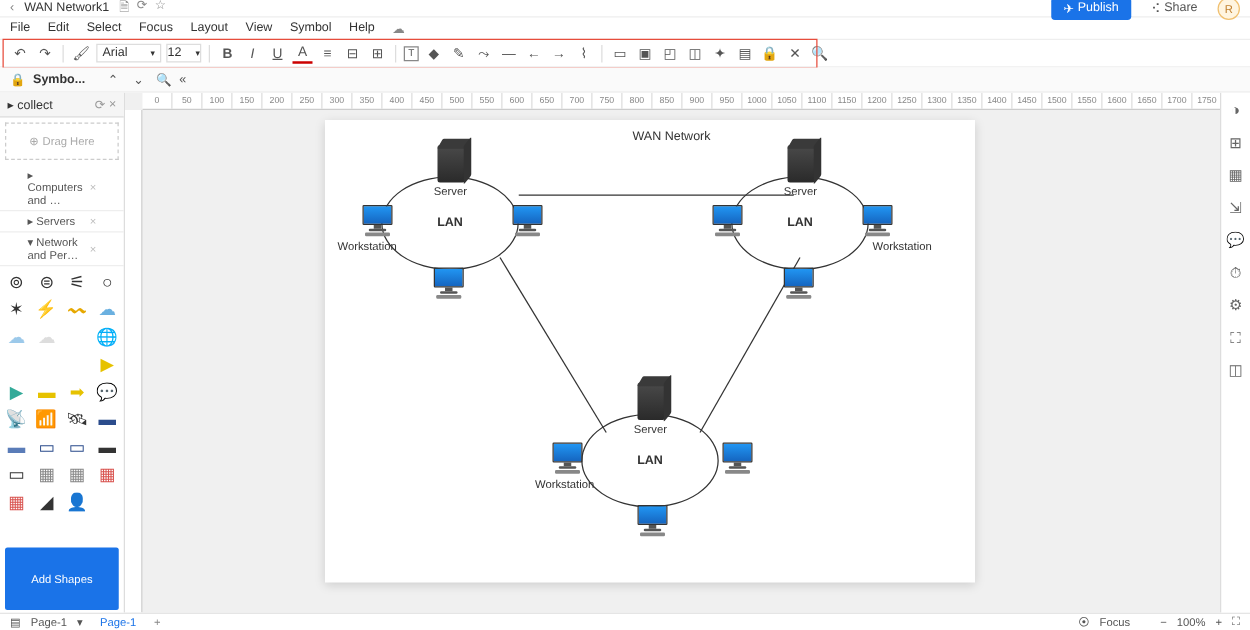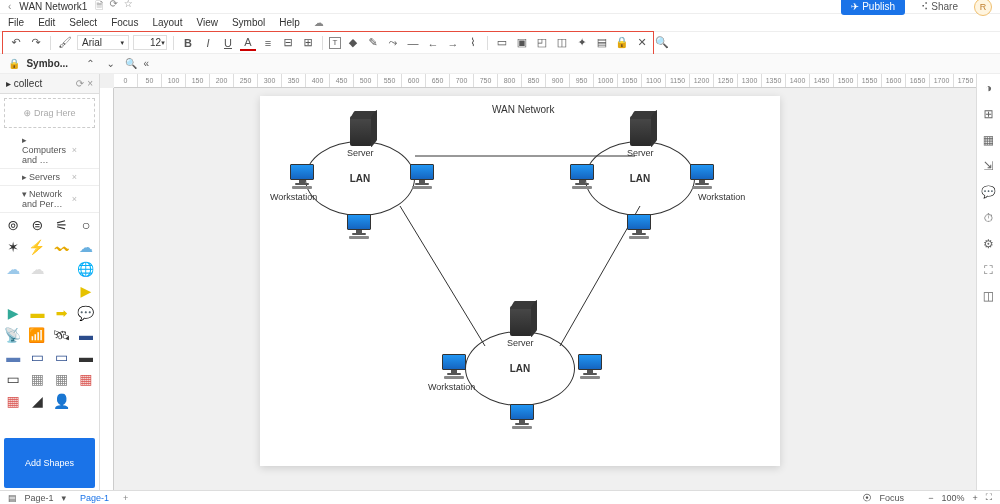--- a/index.html
+++ b/index.html
@@ -11,21 +11,21 @@
 .titlebar .spacer{flex:1}
 .publish-btn{background:#1a73e8;color:#fff;padding:3px 10px;border-radius:3px;font-size:10px;display:flex;align-items:center;gap:3px}
 .share-btn{padding:3px 8px;font-size:10px;color:#555;display:flex;align-items:center;gap:3px}
 .avatar{width:18px;height:18px;border-radius:50%;border:1px solid #f0c070;background:#fff5e0;display:flex;align-items:center;justify-content:center;font-size:9px;color:#c08030}
 .menubar{height:18px;display:flex;align-items:center;padding:0 8px;gap:14px;font-size:10px;color:#333;border-bottom:1px solid #eee}
 .menubar span{cursor:pointer}
 .toolbar{height:22px;display:flex;align-items:center;padding:0 8px;gap:4px;border-bottom:1px solid #eee;position:relative}
 .toolbar .tbtn{width:16px;height:16px;display:flex;align-items:center;justify-content:center;color:#555;font-size:11px}
 .toolbar .sep{width:1px;height:14px;background:#ddd;margin:0 2px}
 .toolbar .font-sel{border:1px solid #ddd;padding:1px 4px;font-size:10px;width:52px;display:flex;justify-content:space-between;align-items:center}
-.toolbar .size-sel{border:1px solid #ddd;padding:1px 16px;font-size:10px;width:28px;display:flex;justify-content:space-between;align-items:center}
+.toolbar .size-sel{border:1px solid #ddd;padding:1px 0;font-size:10px;width:28px;display:flex;justify-content:space-between;align-items:center}
 .toolbar .highlight-box{position:absolute;left:2px;top:-1px;width:652px;height:24px;border:1px solid #e74c3c;pointer-events:none}
 .symbolbar{height:20px;display:flex;align-items:center;padding:0 8px;gap:6px;border-bottom:1px solid #eee;background:#fafafa;font-size:10px;position:relative;z-index:2}
 .symbolbar .sym-icon{font-size:10px;color:#555}
 .main{display:flex;height:416px}
 .sidebar{width:100px;border-right:1px solid #ddd;display:flex;flex-direction:column;background:#fff}
 .sb-tab{height:20px;display:flex;align-items:center;padding:0 6px;font-size:10px;background:#f5f5f5;border-bottom:1px solid #ddd;justify-content:space-between}
 .sb-drop{height:30px;margin:4px;border:1px dashed #ccc;display:flex;align-items:center;justify-content:center;font-size:9px;color:#aaa;gap:3px}
 .sb-section{padding:3px 22px;font-size:9px;color:#555;border-bottom:1px solid #eee;display:flex;justify-content:space-between;align-items:center}
 .sb-shapes{flex:1;overflow:hidden;padding:2px}
 .shape-grid{display:grid;grid-template-columns:repeat(4,1fr);gap:2px}
@@ -253,21 +253,21 @@
       </div>
     <div class="ruler-v"></div>
 
     <div class="canvas-page">
       <svg class="lines">
         <line x1="155" y1="60" x2="375" y2="60" stroke="#333" stroke-width="1"></line>
         <line x1="140" y1="110" x2="225" y2="250" stroke="#333" stroke-width="1"></line>
         <line x1="380" y1="110" x2="300" y2="250" stroke="#333" stroke-width="1"></line>
       </svg>
 
-      <div class="label title-label" style="left:232px;top:8px">WAN Network</div>
+      <div class="label title-label" style="left:246px;top:8px">WAN Network</div>
 
       <div class="lan-circle" style="left:45px;top:45px">
           <span>LAN</span>
         </div>
       <div class="server" style="left:90px;top:20px">
           <div class="body"></div>
         </div>
       <div class="label" style="left:87px;top:52px">Server</div>
       <div class="ws" style="left:28px;top:68px">
           <div class="screen"></div>

